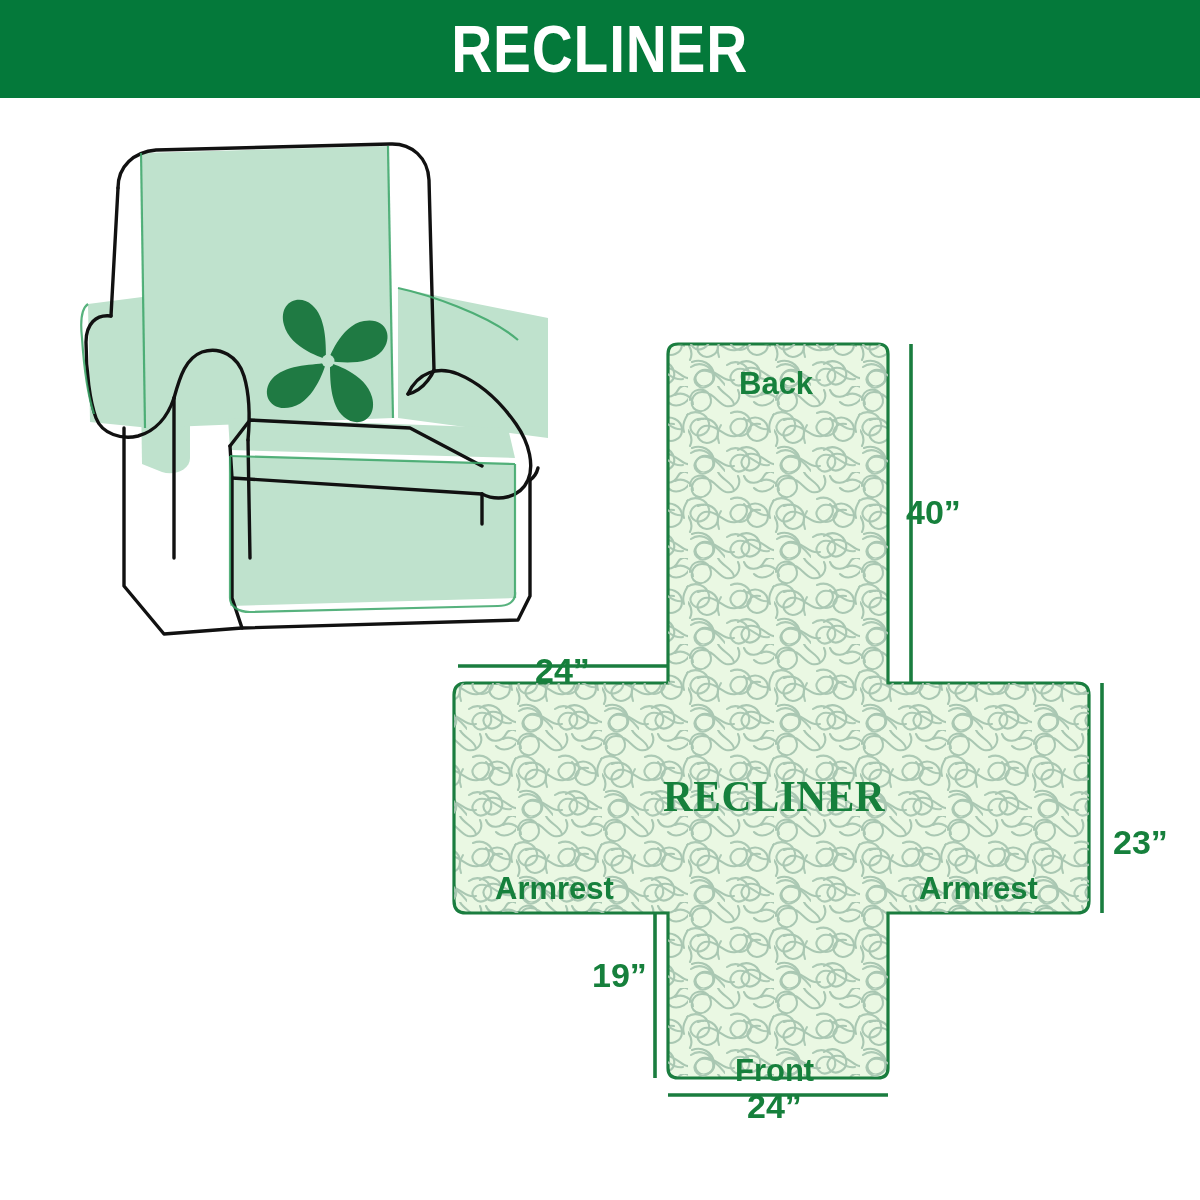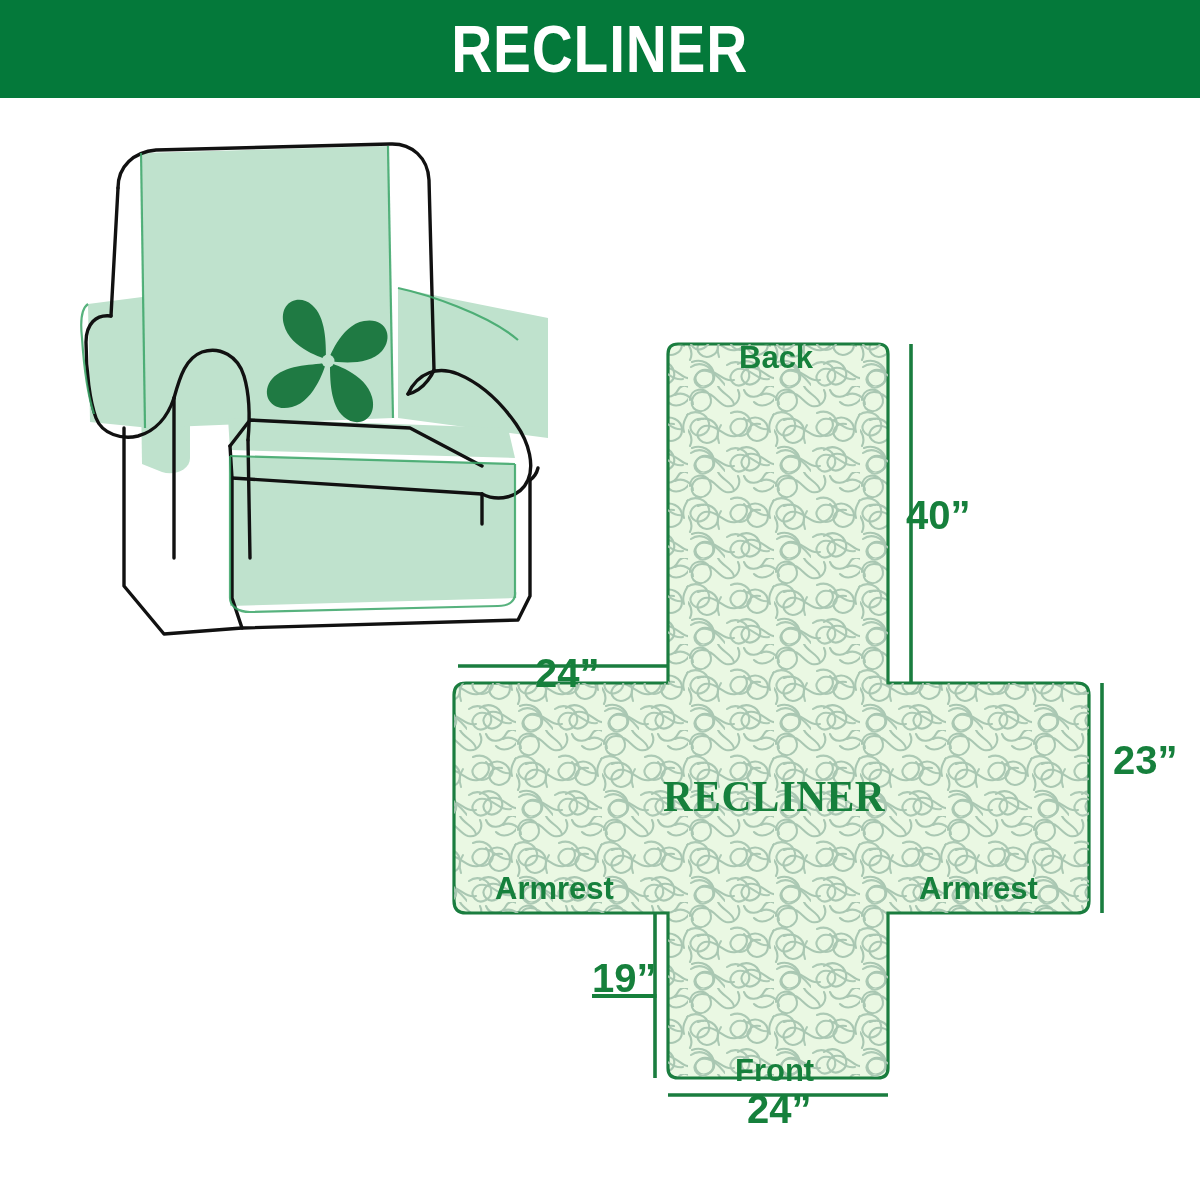--- a/index.html
+++ b/index.html
@@ -64,42 +64,42 @@
   .diagram-label {
     position: absolute;
     color: #16803c;
     font-family: "Liberation Sans", sans-serif;
     font-weight: 700;
     white-space: nowrap;
     line-height: 1;
     user-select: none;
   }
   .panel-label { font-size: 31px; }
-  .dim-label   { font-size: 40px; }
-
-  #label-back     { left: 739px; top: 342px; }
+  .dim-label   { font-size: 34px; }
+
+  #label-back     { left: 739px; top: 368px; }
   #label-front    { left: 735px; top: 1055px; }
   #label-armrest-left  { left: 495px; top: 873px; }
   #label-armrest-right { left: 919px; top: 873px; }
 
   #label-center-recliner {
     left: 663px;
     top: 775px;
     font-family: "Liberation Serif", serif;
     font-size: 44px;
     font-weight: 700;
     letter-spacing: 0.5px;
     transform: scaleX(0.94);
     transform-origin: left top;
   }
 
   #dim-40 { left: 906px; top: 495px; }
-  #dim-23 { left: 1113px; top: 740px; }
+  #dim-23 { left: 1113px; top: 825px; }
   #dim-24-top { left: 535px; top: 653px; }
-  #dim-19 { left: 592px; top: 958px; text-decoration: underline; }
+  #dim-19 { left: 592px; top: 958px; }
   #dim-24-bottom { left: 747px; top: 1089px; }
 </style>
 </head>
 <body>
 
 <div id="header-banner">
   <div id="header-title">RECLINER</div>
 </div>
 
 <div id="chair-illustration">

